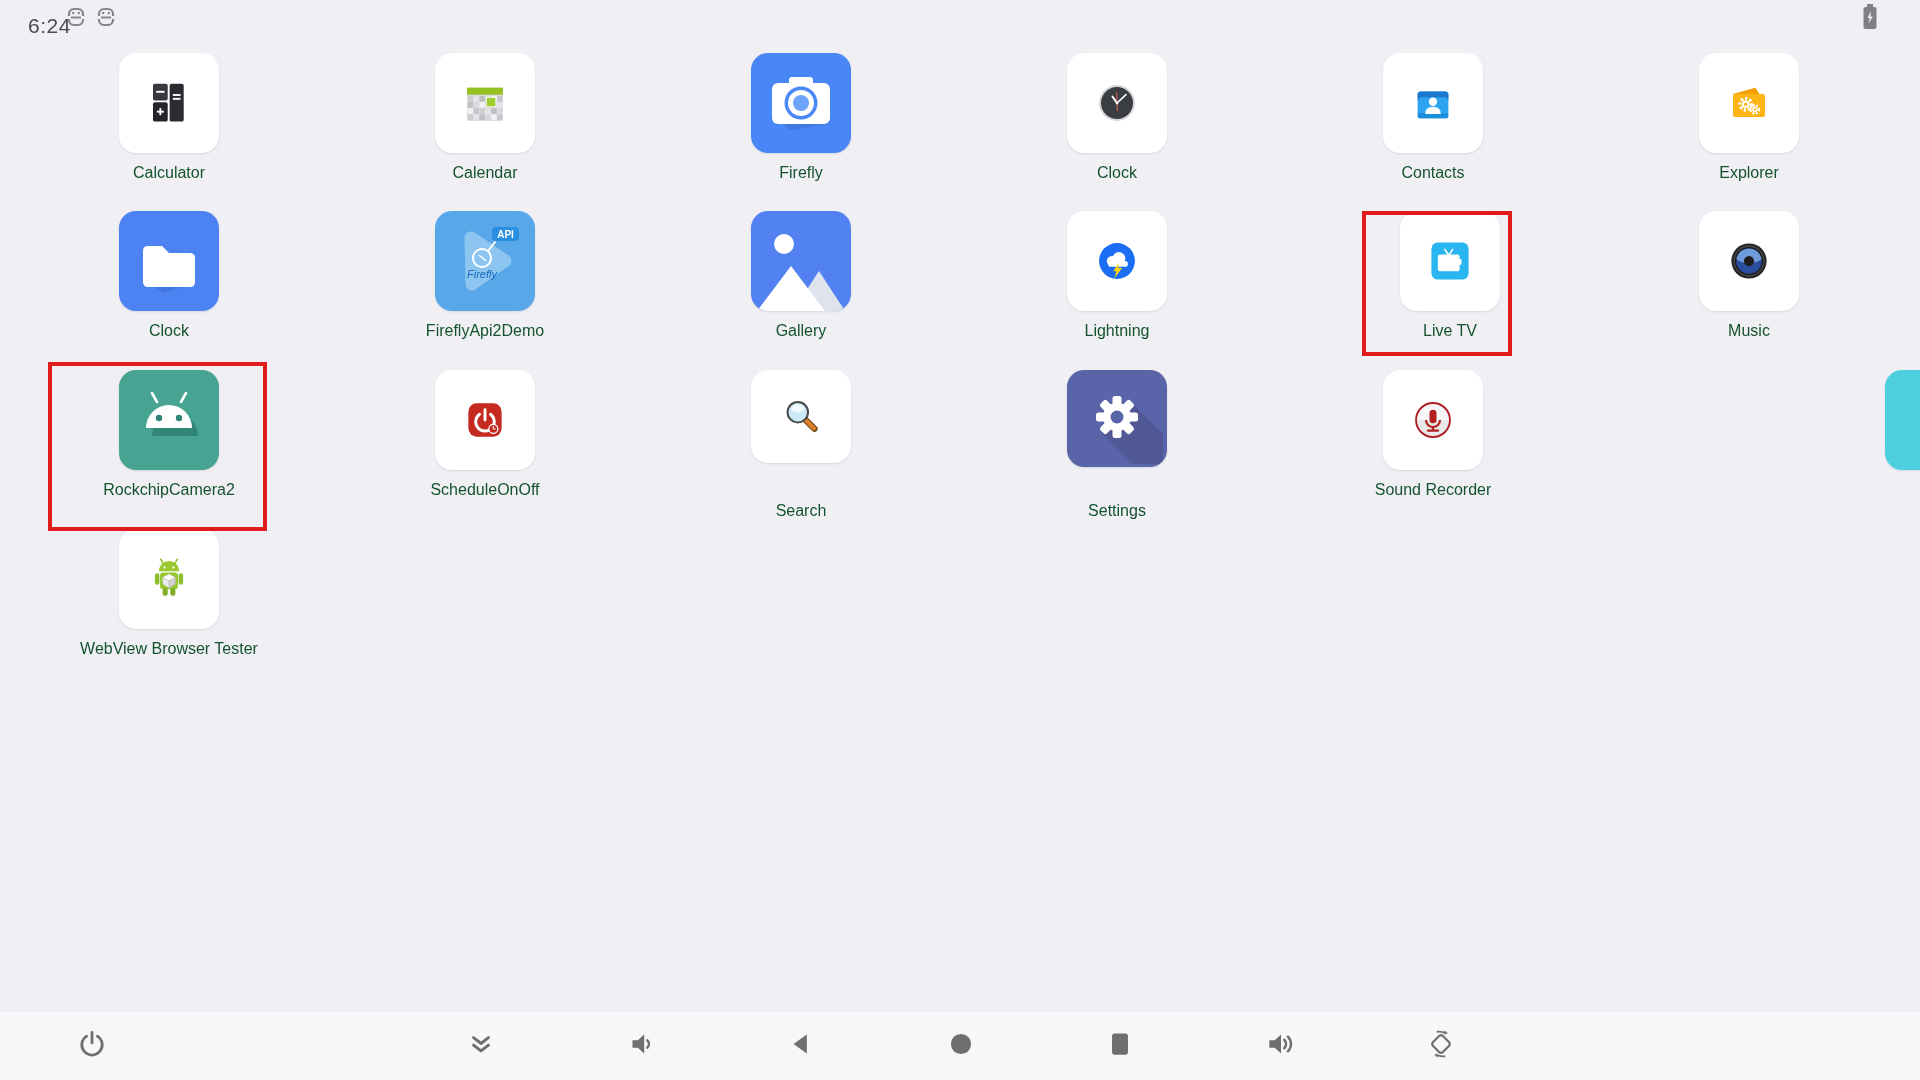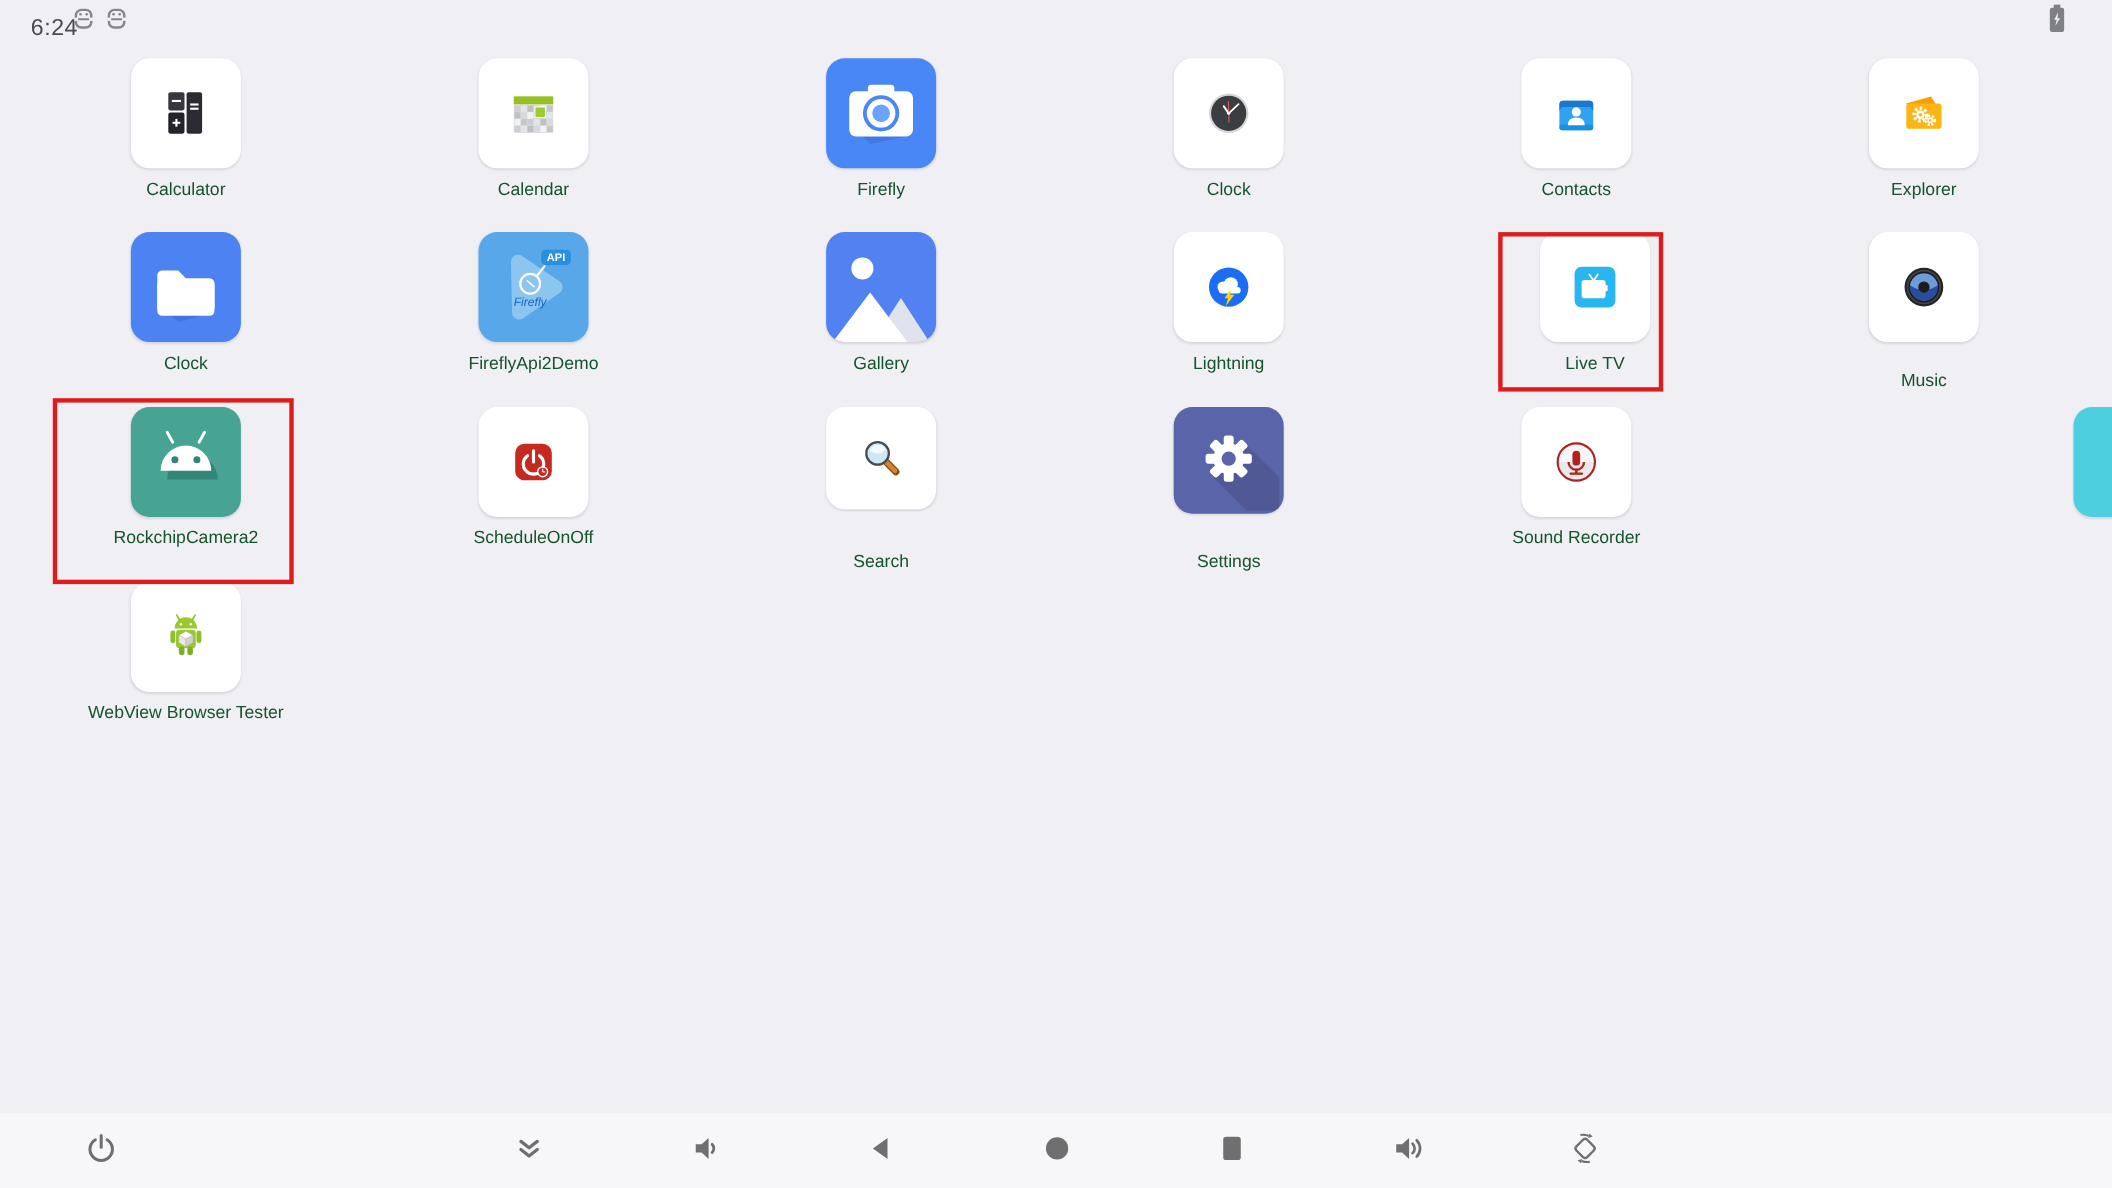--- a/index.html
+++ b/index.html
@@ -234,21 +234,21 @@
         <svg width="64" height="64" viewBox="0 0 100 100">
     <rect x="21" y="21" width="58" height="58" rx="10" fill="#29b5f0"></rect>
     <line x1="48" y1="41" x2="42" y2="32" stroke="#fff" stroke-width="2.4" stroke-linecap="round"></line>
     <line x1="48" y1="41" x2="54" y2="32" stroke="#fff" stroke-width="2.4" stroke-linecap="round"></line>
     <rect x="31" y="40" width="34" height="26" rx="4" fill="#fff"></rect>
     <rect x="64" y="47" width="4" height="9" rx="1.5" fill="#fff"></rect>
   </svg>
       </div>
       <div class="app-label">Live TV</div>
     </div>
-    <div class="app" style="left: 1591px; top: 211px; gap: 16px;">
+    <div class="app" style="left: 1591px; top: 211px;">
       <div class="tile" style="background: rgb(255, 255, 255);">
         <svg width="64" height="64" viewBox="0 0 100 100">
     <circle cx="50" cy="50" r="27.5" fill="#232323"></circle>
     <circle cx="50" cy="50" r="24.5" fill="#444"></circle>
     <circle cx="50" cy="50" r="21" fill="#2a4d9e"></circle>
     <path d="M29.5 47 a21 21 0 0 1 41 0 q-10 7 -20.5 7 q-10.5 0 -20.5 -7 Z" fill="#6f9bd8"></path>
     <circle cx="50" cy="50" r="21" fill="none" stroke="#1b1b1b" stroke-width="2"></circle>
     <circle cx="50" cy="50" r="8" fill="#1d1d1d"></circle>
   </svg>
       </div>

